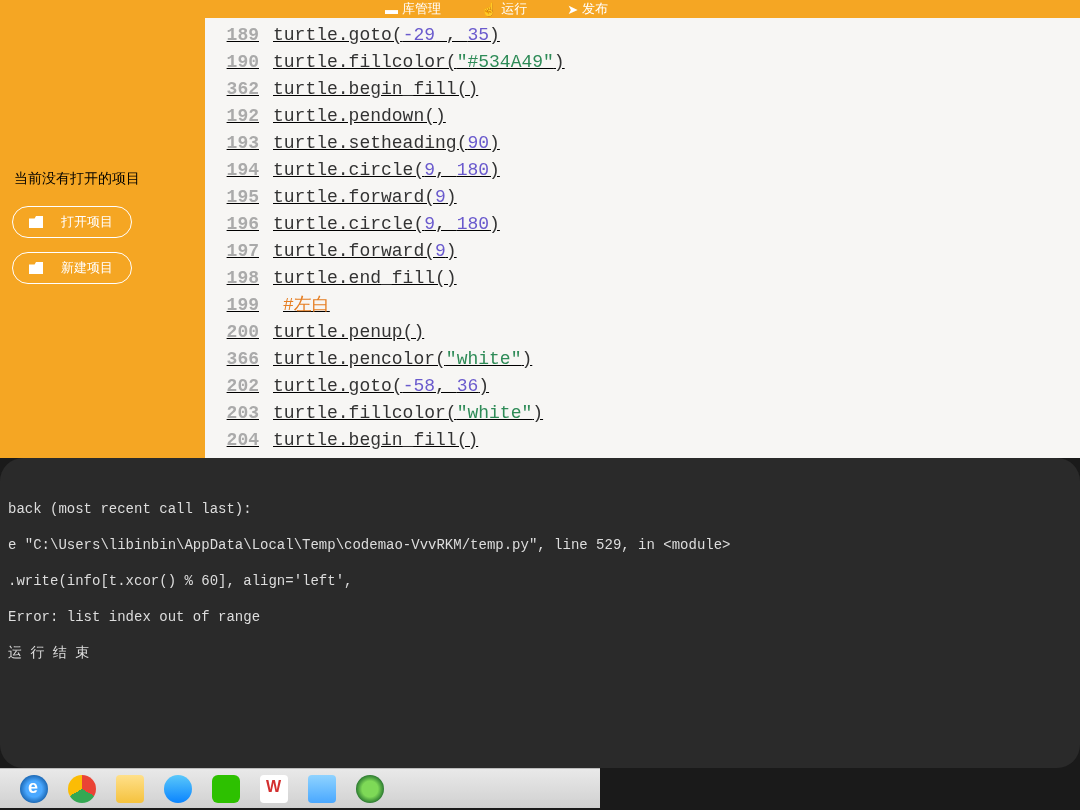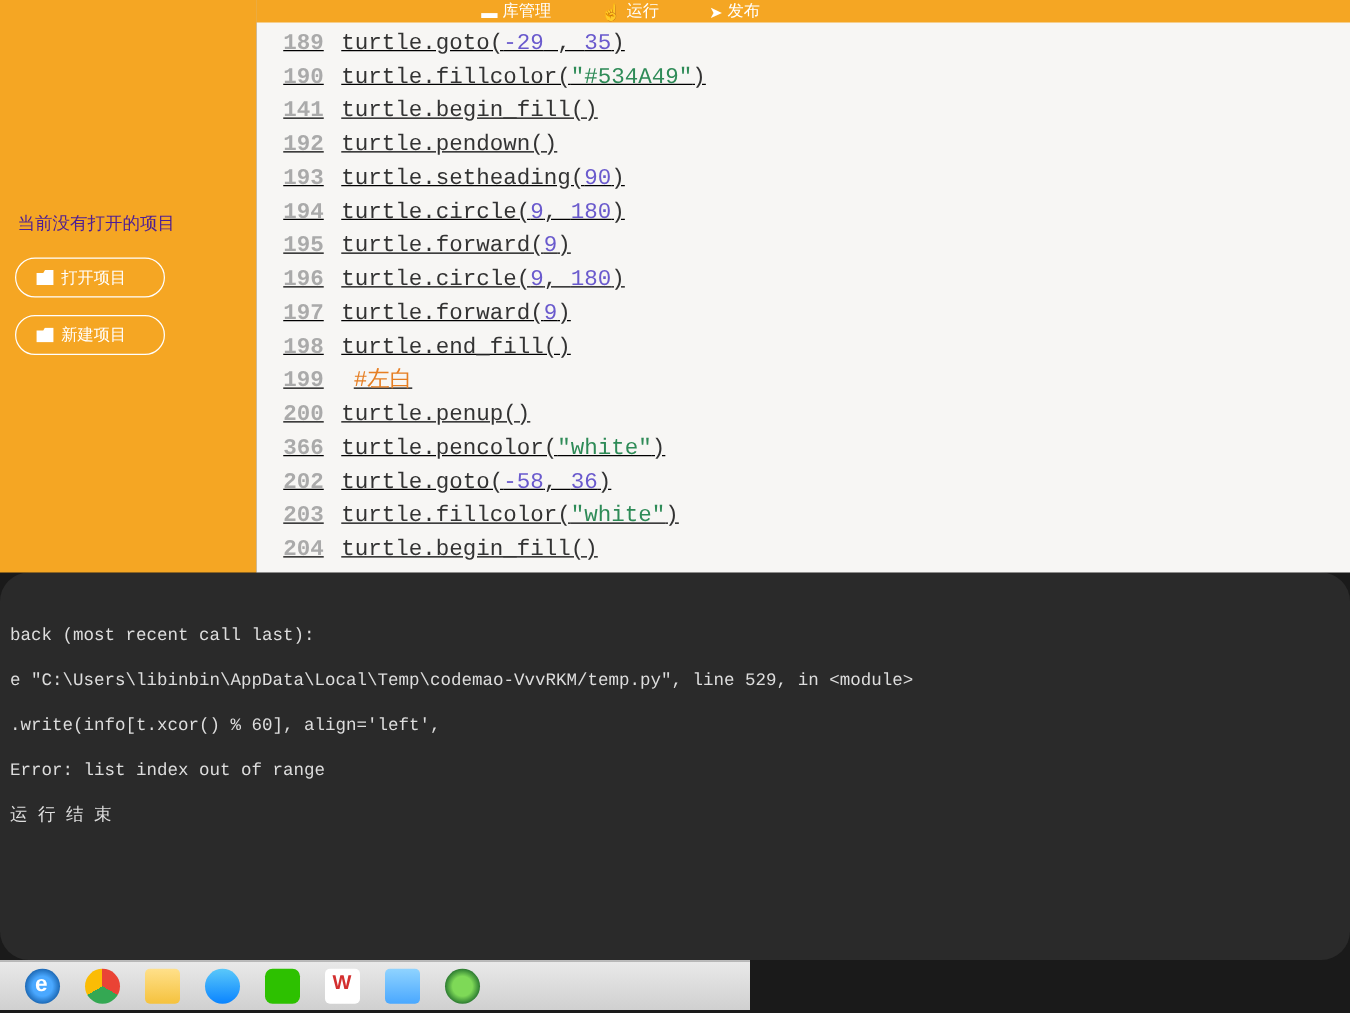--- a/index.html
+++ b/index.html
@@ -2,22 +2,22 @@
 <html><head>
 <meta charset="utf-8">
 <style>
 * { margin:0; padding:0; box-sizing:border-box; }
 body { font-family: 'Microsoft YaHei', Arial, sans-serif; width:1080px; height:810px; background:#1a1a1a; overflow:hidden; }
 
 .top-area { display:flex; height:458px; }
 
 .orange-panel { width:205px; background:#f5a623; position:relative; padding-top:10px; }
 .panel-top { height:160px; }
-.sidebar-text { color:#4c1d95; font-size:14px; margin:0 0 18px 14px; }
-.pill-btn { border:1px solid #fff; background:transparent; color:#fff; border-radius:18px; padding:6px 16px; margin:0 0 14px 12px; font-size:13px; display:flex; align-items:center; gap:6px; cursor:pointer; width:120px; }
+.sidebar-text { color:#000000; font-size:14px; margin:0 0 18px 14px; }
+.pill-btn { border:1px solid #fff; background:transparent; color:#fff; border-radius:18px; padding:6px 16px; margin:0 0 14px 12px; font-size:13px; display:flex; align-items:center; gap:18px; cursor:pointer; width:120px; }
 .pill-btn .ico { width:14px; height:12px; background:#fff; display:inline-block; clip-path:polygon(0 20%, 40% 20%, 50% 0, 100% 0, 100% 100%, 0 100%); }
 
 .editor-panel { flex:1; background:#f7f6f4; display:flex; flex-direction:column; }
 .editor-header { height:18px; background:#f5a623; display:flex; align-items:center; gap:40px; padding-left:180px; color:#fff; font-size:13px; overflow:hidden; }
 .ed-hdr-item { display:flex; align-items:center; gap:4px; }
 .tab-row { height:16px; }
 .tab-lbl { font-size:12px; color:#666; padding-left:14px; }
 .code-area { flex:1; overflow:hidden; font-family:'Consolas','Courier New',monospace; font-size:18px; line-height:27px; padding-top:4px; }
 .code-line { display:flex;text-decoration:underline; }
 .gutter { width:68px; text-align:right; color:#aaa; padding-right:14px; font-weight:bold; user-select:none; }
@@ -77,21 +77,21 @@
     <div class="code-area" id="code-area">
         <div class="code-line">
           <div class="gutter">189</div>
           <div class="code-text"><span>turtle.goto(</span><span class="tok-num">-29</span><span> , </span><span class="tok-num">35</span><span>)</span></div>
         </div>
         <div class="code-line">
           <div class="gutter">190</div>
           <div class="code-text"><span>turtle.fillcolor(</span><span class="tok-str">"#534A49"</span><span>)</span></div>
         </div>
         <div class="code-line">
-          <div class="gutter">141</div>
+          <div class="gutter">362</div>
           <div class="code-text"><span>turtle.begin_fill()</span></div>
         </div>
         <div class="code-line">
           <div class="gutter">192</div>
           <div class="code-text"><span>turtle.pendown()</span></div>
         </div>
         <div class="code-line">
           <div class="gutter">193</div>
           <div class="code-text"><span>turtle.setheading(</span><span class="tok-num">90</span><span>)</span></div>
         </div>

